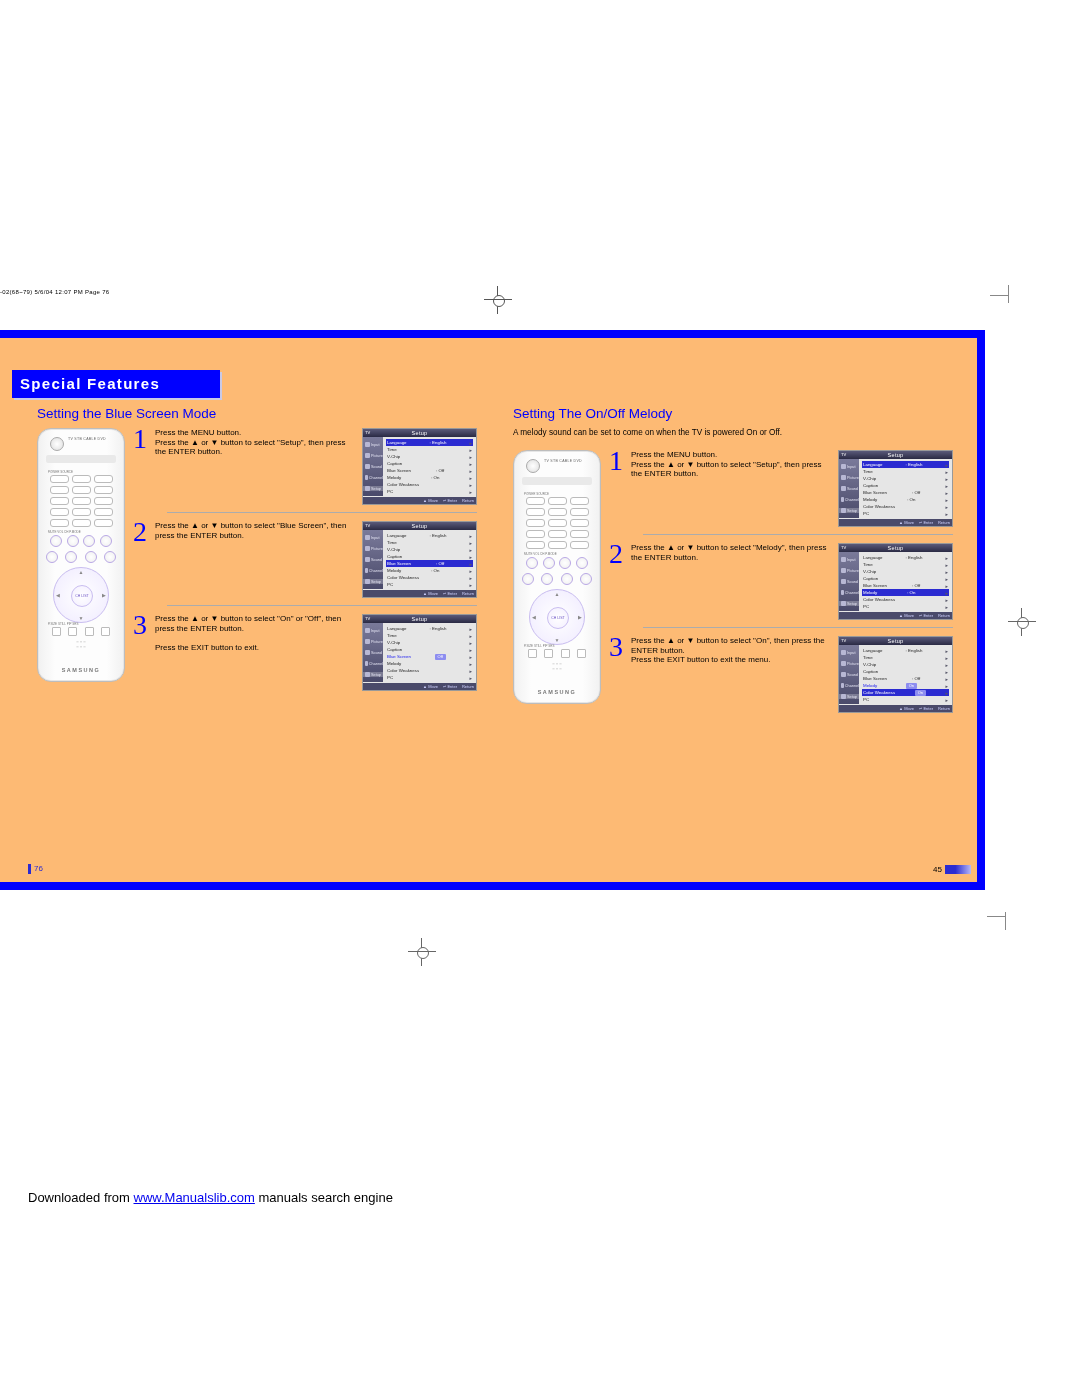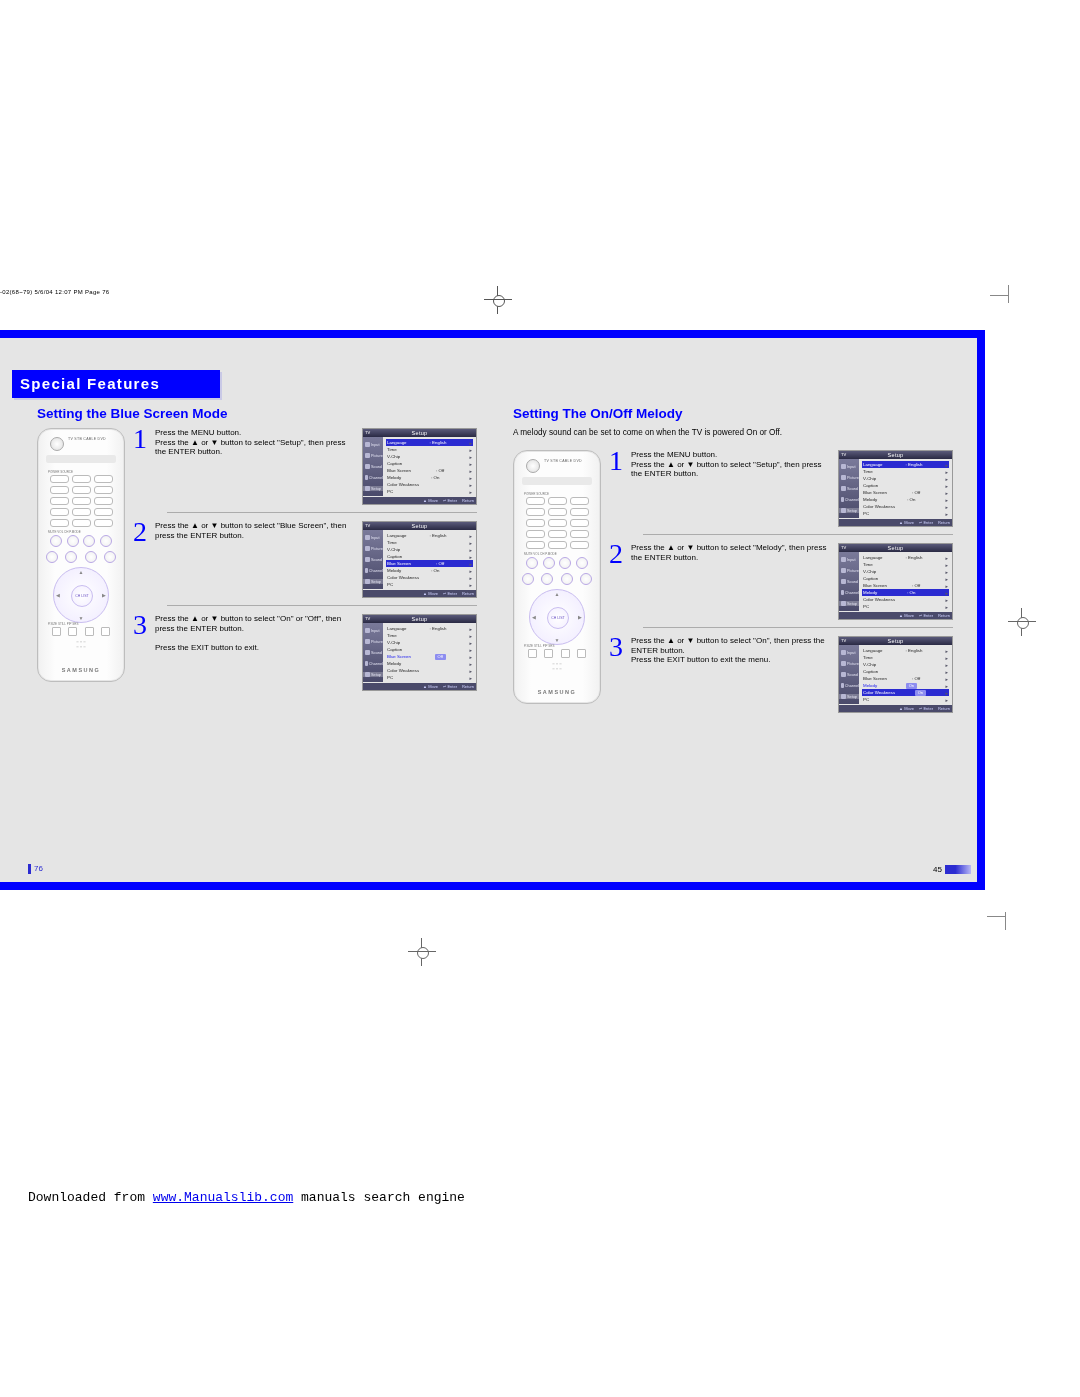--- a/index.html
+++ b/index.html
@@ -60,21 +60,21 @@
   .spread {
     position: absolute;
     top: 330px;
     left: 0;
     width: 985px;
     height: 560px;
     border-top: 8px solid #0000ff;
     border-right: 8px solid #0000ff;
     border-bottom: 8px solid #0000ff;
     box-sizing: border-box;
-    background: #e5e5e5;
+    background: #fdba74;
   }
 
   .tab {
     position: absolute;
     top: 32px;
     left: 12px;
     background: #0000ff;
     padding: 5px 60px 5px 8px;
     box-shadow: 2px 2px 0 #c9c9e6;
   }
@@ -88,21 +88,21 @@
   .col {
     position: absolute;
     top: 68px;
     width: 440px;
   }
   .col.left  { left: 37px; }
   .col.right { left: 513px; }
 
   .h2 {
     color: #0000ff;
-    font-weight: bold;
+    font-weight: normal;
     font-size: 13.5px;
     margin-bottom: 7px;
   }
   .intro {
     font-size: 8.2px;
     line-height: 10px;
     margin-bottom: 12px;
     max-width: 395px;
   }
 
@@ -300,21 +300,21 @@
     position:absolute;top:912px;left:1005px;width:18px;height:18px;
   }
   .corner-mark-br .v{position:absolute;left:0;top:0;width:1px;height:18px;background:#888;}
   .corner-mark-br .h{position:absolute;left:-18px;top:4px;width:18px;height:1px;background:#888;}
 
   .dl-line{
     position:absolute;
     left:28px;
     top:1190px;
     font-size:13px;
-    font-family:Liberation Mono, monospace;
+    font-family:Liberation Sans, sans-serif;
   }
   .dl-line a{color:#0000ee;text-decoration:underline;}
 </style>
 </head>
 <body>
 
 <div class="page-wrap">
 
   <div class="crop-note">-02(68~79)  5/6/04  12:07 PM  Page 76</div>
   <div class="crop-top">

